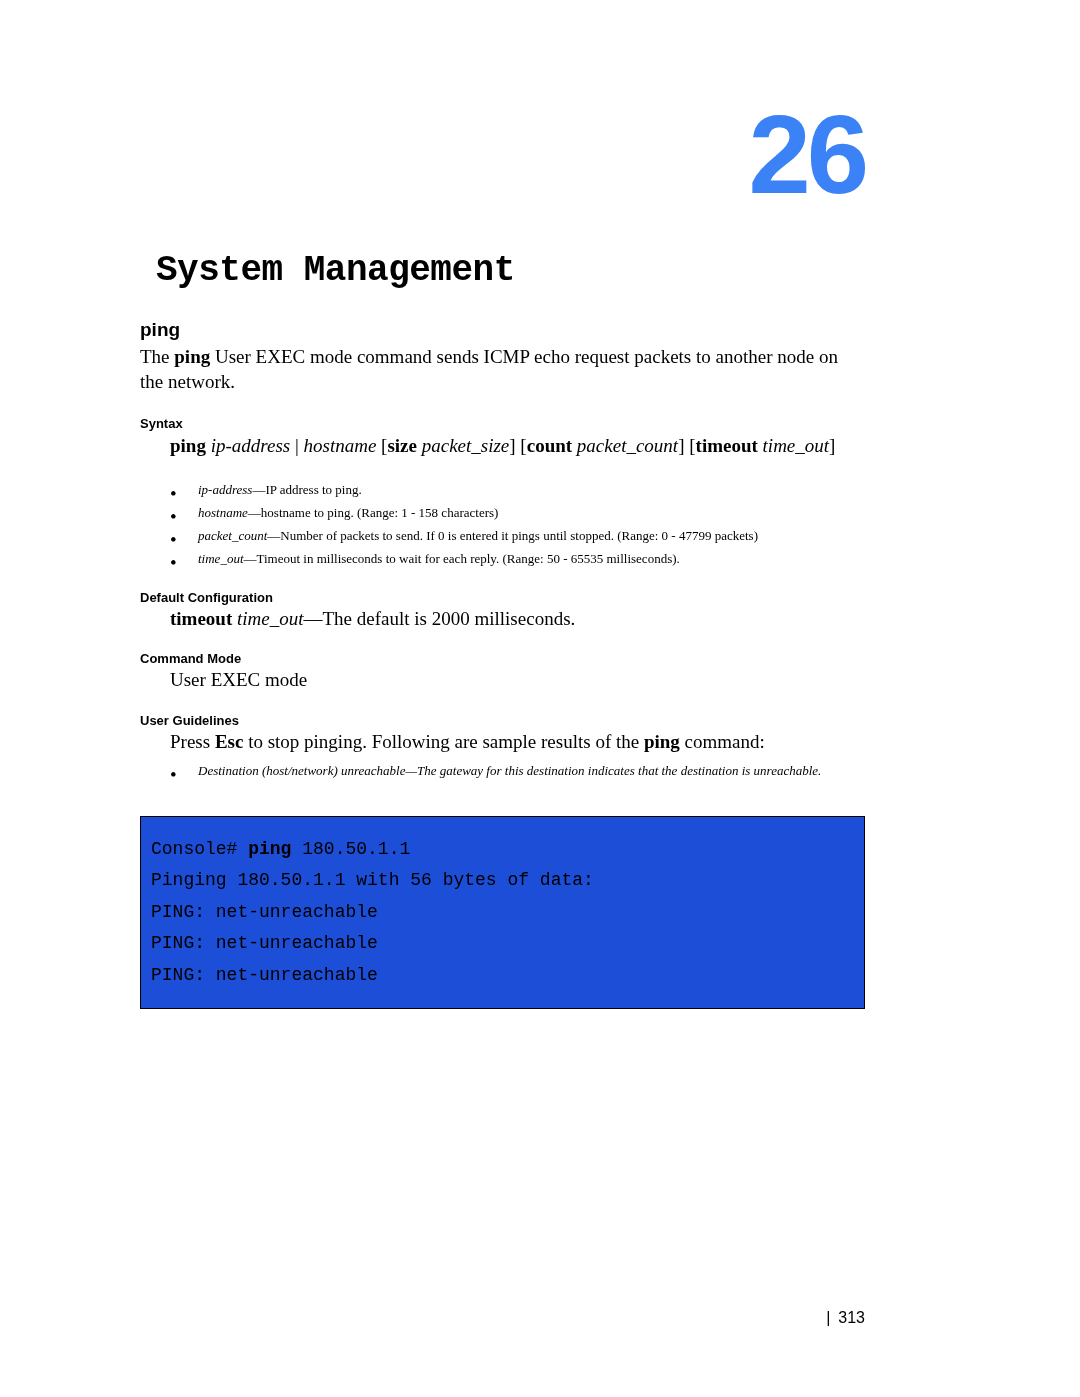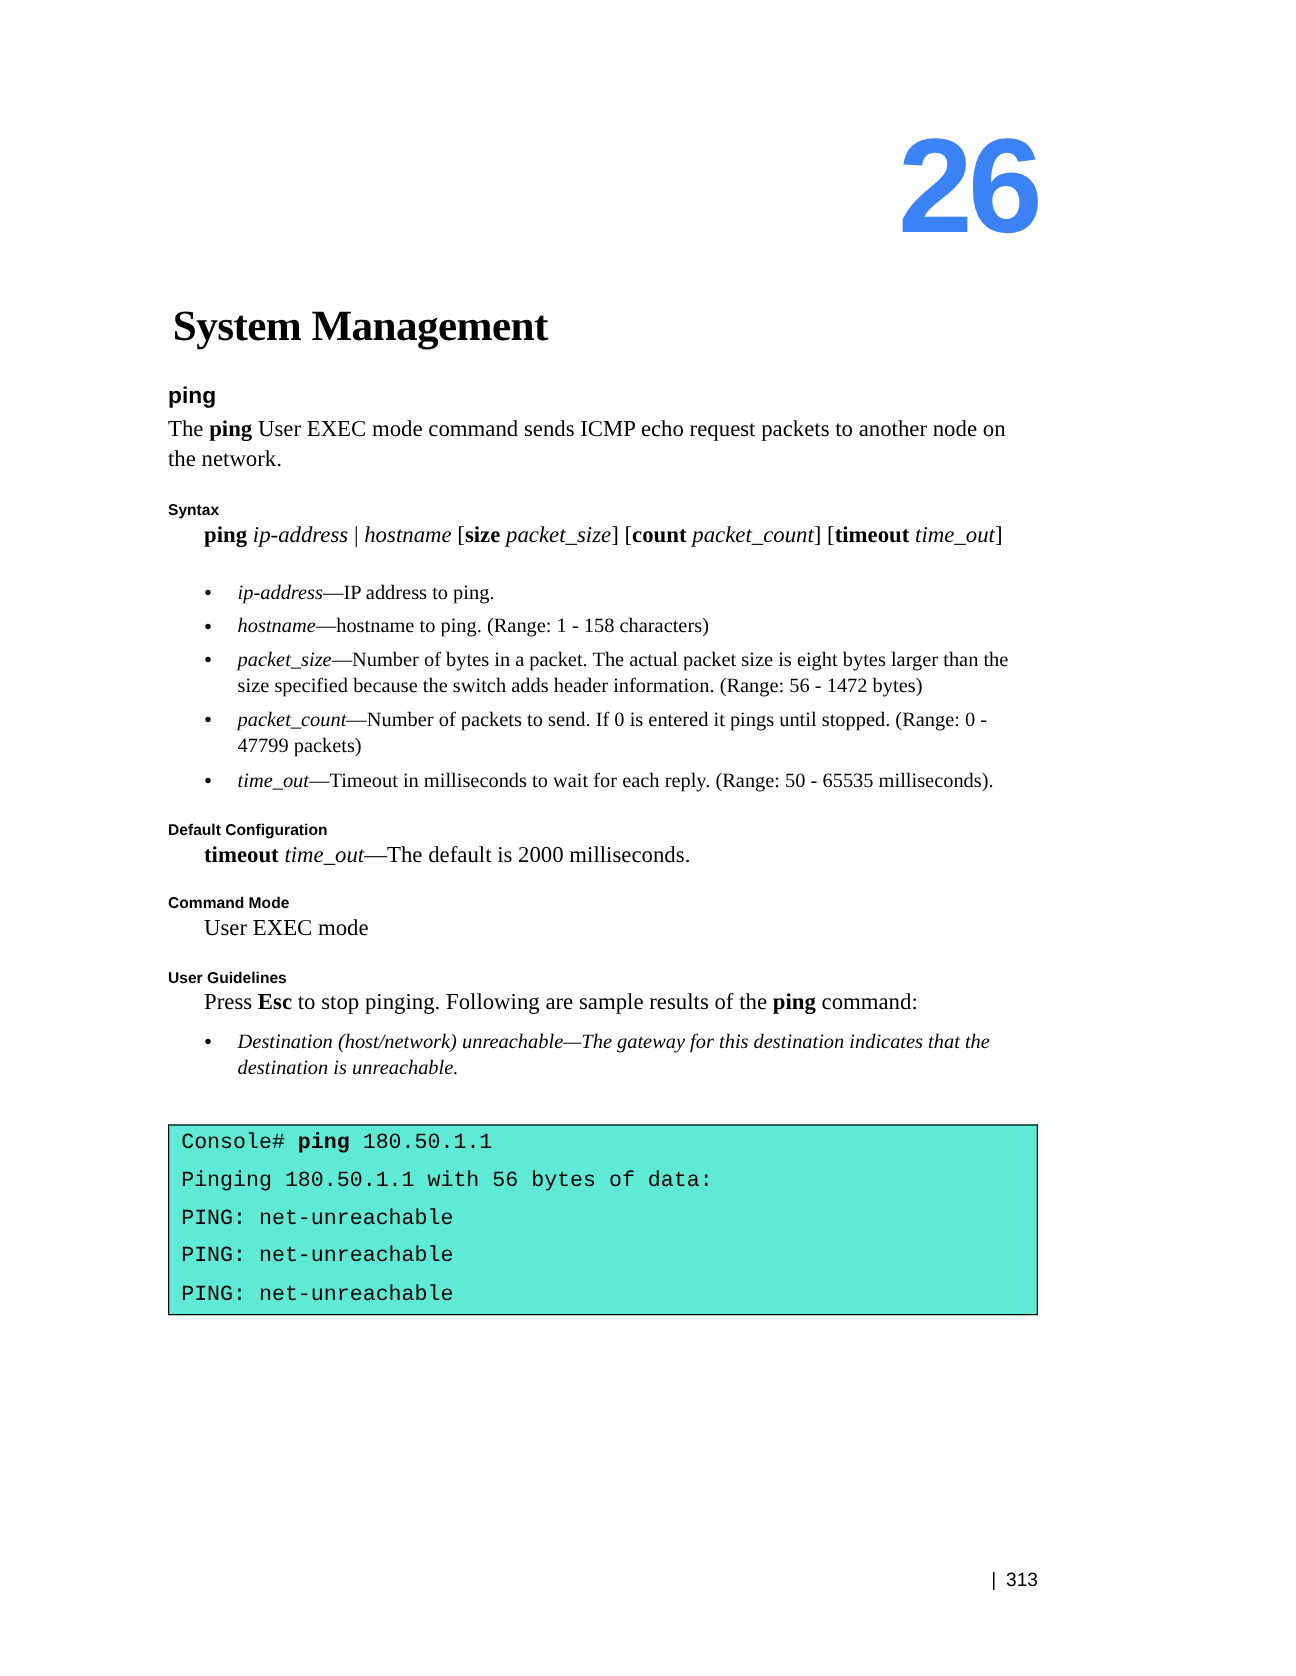--- a/index.html
+++ b/index.html
@@ -26,24 +26,24 @@
     color: #3b82f6;
     letter-spacing: -4px;
   }
   .content {
     position: absolute;
     top: 250px;
     left: 140px;
     right: 215px;
   }
   .chapter-title {
-    font-family: Liberation Serif, serif;
+    font-family: Liberation Mono, monospace;
     font-weight: 700;
     font-size: 36px;
-    margin: 0 0 28px 4px;
+    margin: 0 0 28px 16px;
     letter-spacing: -0.5px;
   }
   .cmd-title {
     font-family: Arial, Helvetica, sans-serif;
     font-weight: 700;
     font-size: 19px;
     margin: 0 0 4px 0;
   }
   .para {
     font-size: 19px;
@@ -65,46 +65,46 @@
     margin: 0 0 23px 0;
   }
   ul.params {
     list-style: none;
     padding: 0 0 0 30px;
     margin: 8px 0 22px 0;
   }
   ul.params li {
     position: relative;
     padding-left: 28px;
-    font-size: 17px;
+    font-size: 13px;
     line-height: 1.3;
     margin-bottom: 6px;
   }
   ul.params li::before {
     content: "•";
     position: absolute;
     left: 0;
     top: 0;
     font-size: 19px;
   }
   .bold { font-weight: 700; }
   .italic { font-style: italic; }
   .sub-para {
     font-size: 19px;
     line-height: 1.3;
     margin: 0 0 20px 0;
     padding-left: 30px;
   }
   .console-box {
     border: 1px solid #000;
-    background: #5eead4;
+    background: #1d4ed8;
     font-family: "Courier New", Courier, monospace;
     font-size: 18px;
     line-height: 1.75;
-    padding: 0 10px;
+    padding: 17px 10px;
     margin-top: 36px;
     white-space: pre-wrap;
   }
   .footer {
     position: absolute;
     bottom: 70px;
     right: 215px;
     font-family: Arial, Helvetica, sans-serif;
     font-size: 16px;
   }
@@ -136,23 +136,20 @@
     </div>
 
     <ul class="params">
       <li>
         <span class="italic">ip-address</span><span>—IP address to ping.</span>
       </li>
       <li>
         <span class="italic">hostname</span><span>—hostname to ping. (Range: 1 - 158 characters)</span>
       </li>
       <li>
-        <span class="italic">packet_size</span><span>—Number of bytes in a packet. The actual packet size is eight bytes larger than the size specified because the switch adds header information. (Range: 56 - 1472 bytes)</span>
-      </li>
-      <li>
         <span class="italic">packet_count</span><span>—Number of packets to send. If 0 is entered it pings until stopped. (Range: 0 - 47799 packets)</span>
       </li>
       <li>
         <span class="italic">time_out</span><span>—Timeout in milliseconds to wait for each reply. (Range: 50 - 65535 milliseconds).</span>
       </li>
     </ul>
 
     <div class="section-title">Default Configuration</div>
     <p class="sub-para">
       <span class="bold">timeout</span><span> </span><span class="italic">time_out</span><span>—The default is 2000 milliseconds.</span>

